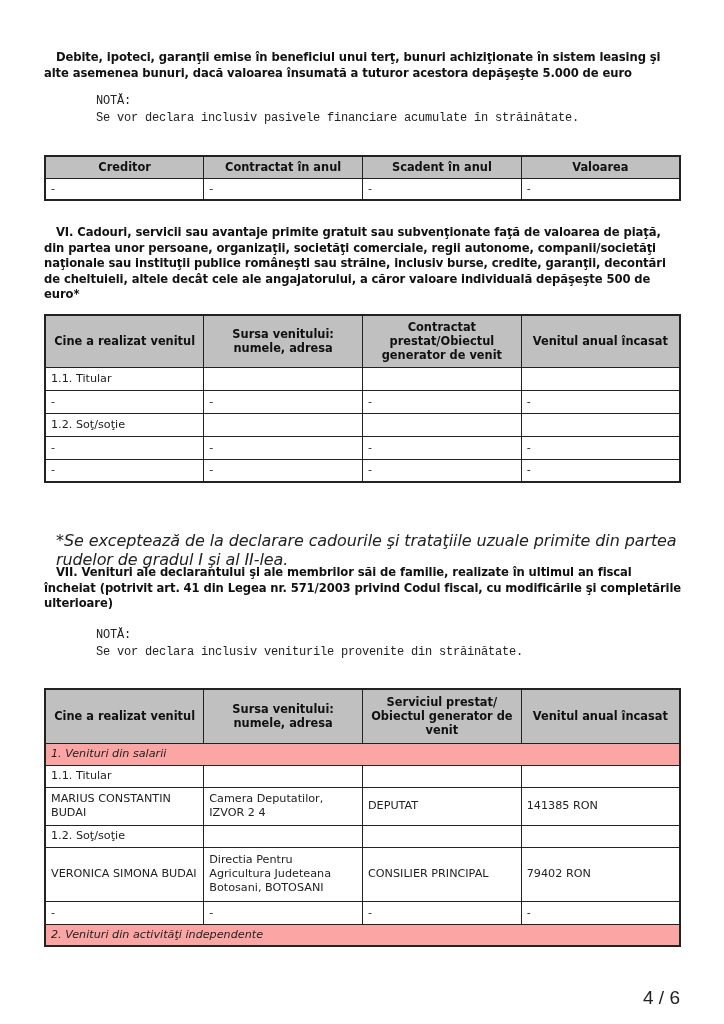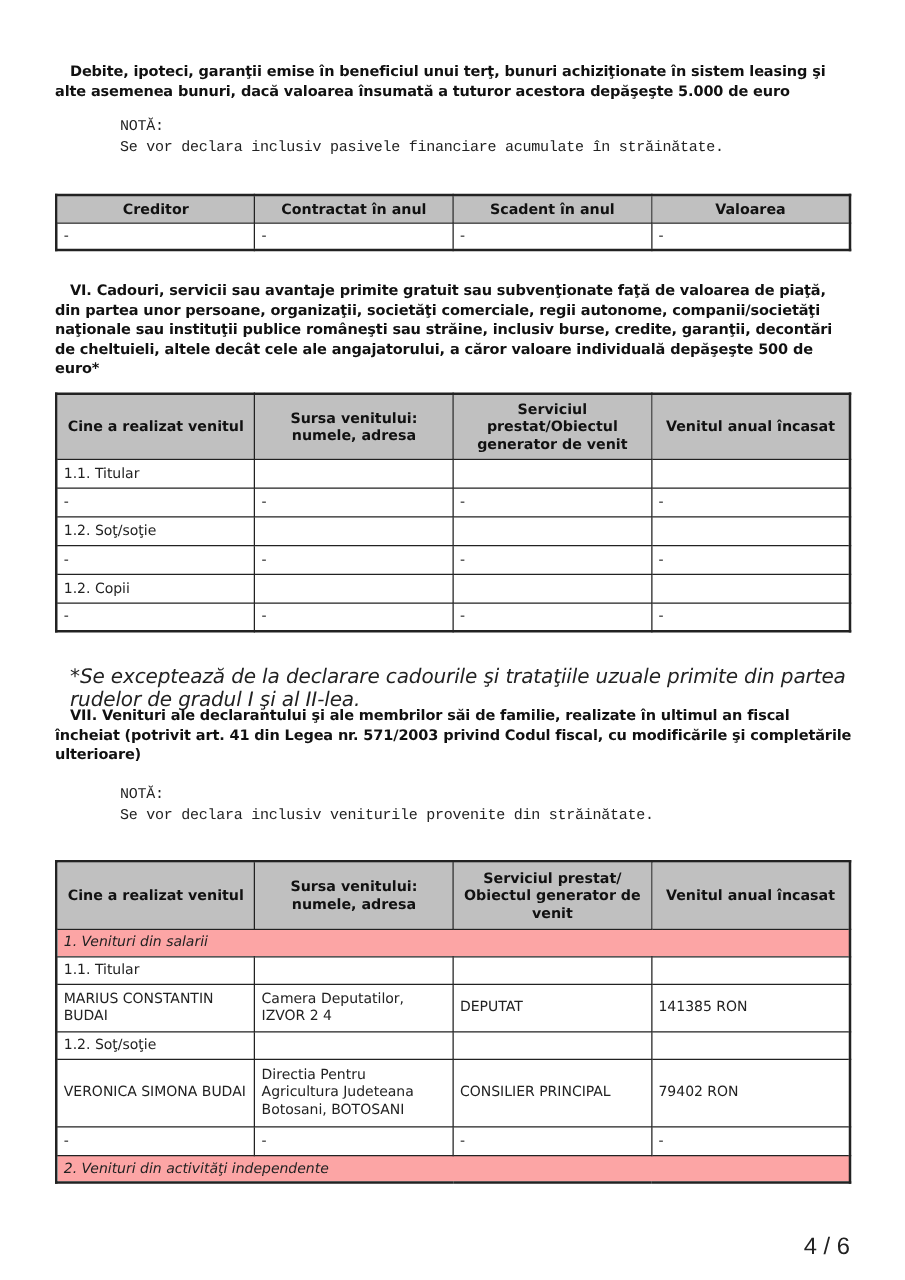--- a/index.html
+++ b/index.html
@@ -80,21 +80,21 @@
   <colgroup>
       <col>
       <col>
       <col>
       <col>
     </colgroup>
   <tbody>
       <tr style="height:52px;">
     <th>Cine a realizat venitul</th>
     <th>Sursa venitului: numele, adresa</th>
-    <th>Serviciul prestat/Obiectul generator de venit</th>
+    <th>Contractat prestat/Obiectul generator de venit</th>
     <th>Venitul anual încasat</th>
   </tr>
   <tr style="height:23px;">
     <td>1.1. Titular</td>
     <td></td>
     <td></td>
     <td></td>
   </tr>
   <tr style="height:23px;">
     <td>-</td>
@@ -106,26 +106,20 @@
     <td>1.2. Soţ/soţie</td>
     <td></td>
     <td></td>
     <td></td>
   </tr>
   <tr style="height:23px;">
     <td>-</td>
     <td>-</td>
     <td>-</td>
     <td>-</td>
-  </tr>
-  <tr style="height:23px;">
-    <td>1.2. Copii</td>
-    <td></td>
-    <td></td>
-    <td></td>
   </tr>
   <tr style="height:23px;">
     <td>-</td>
     <td>-</td>
     <td>-</td>
     <td>-</td>
   </tr>
 </tbody>
   </table>
 

